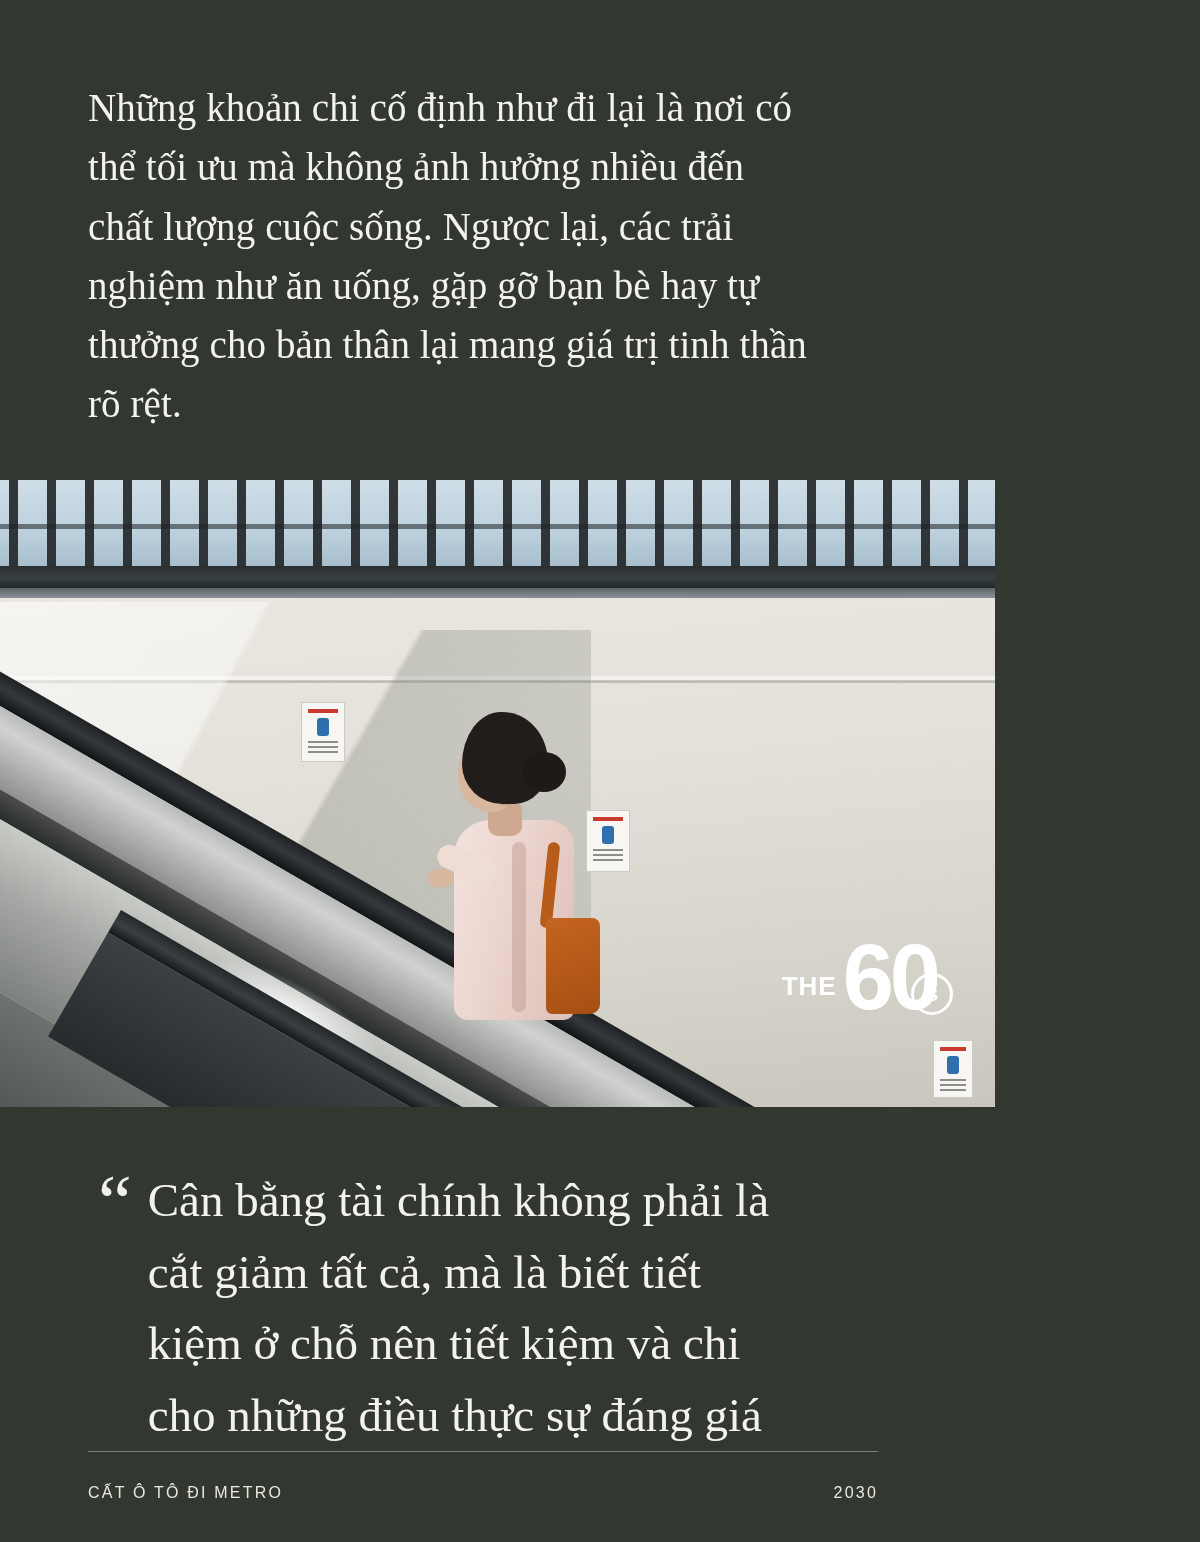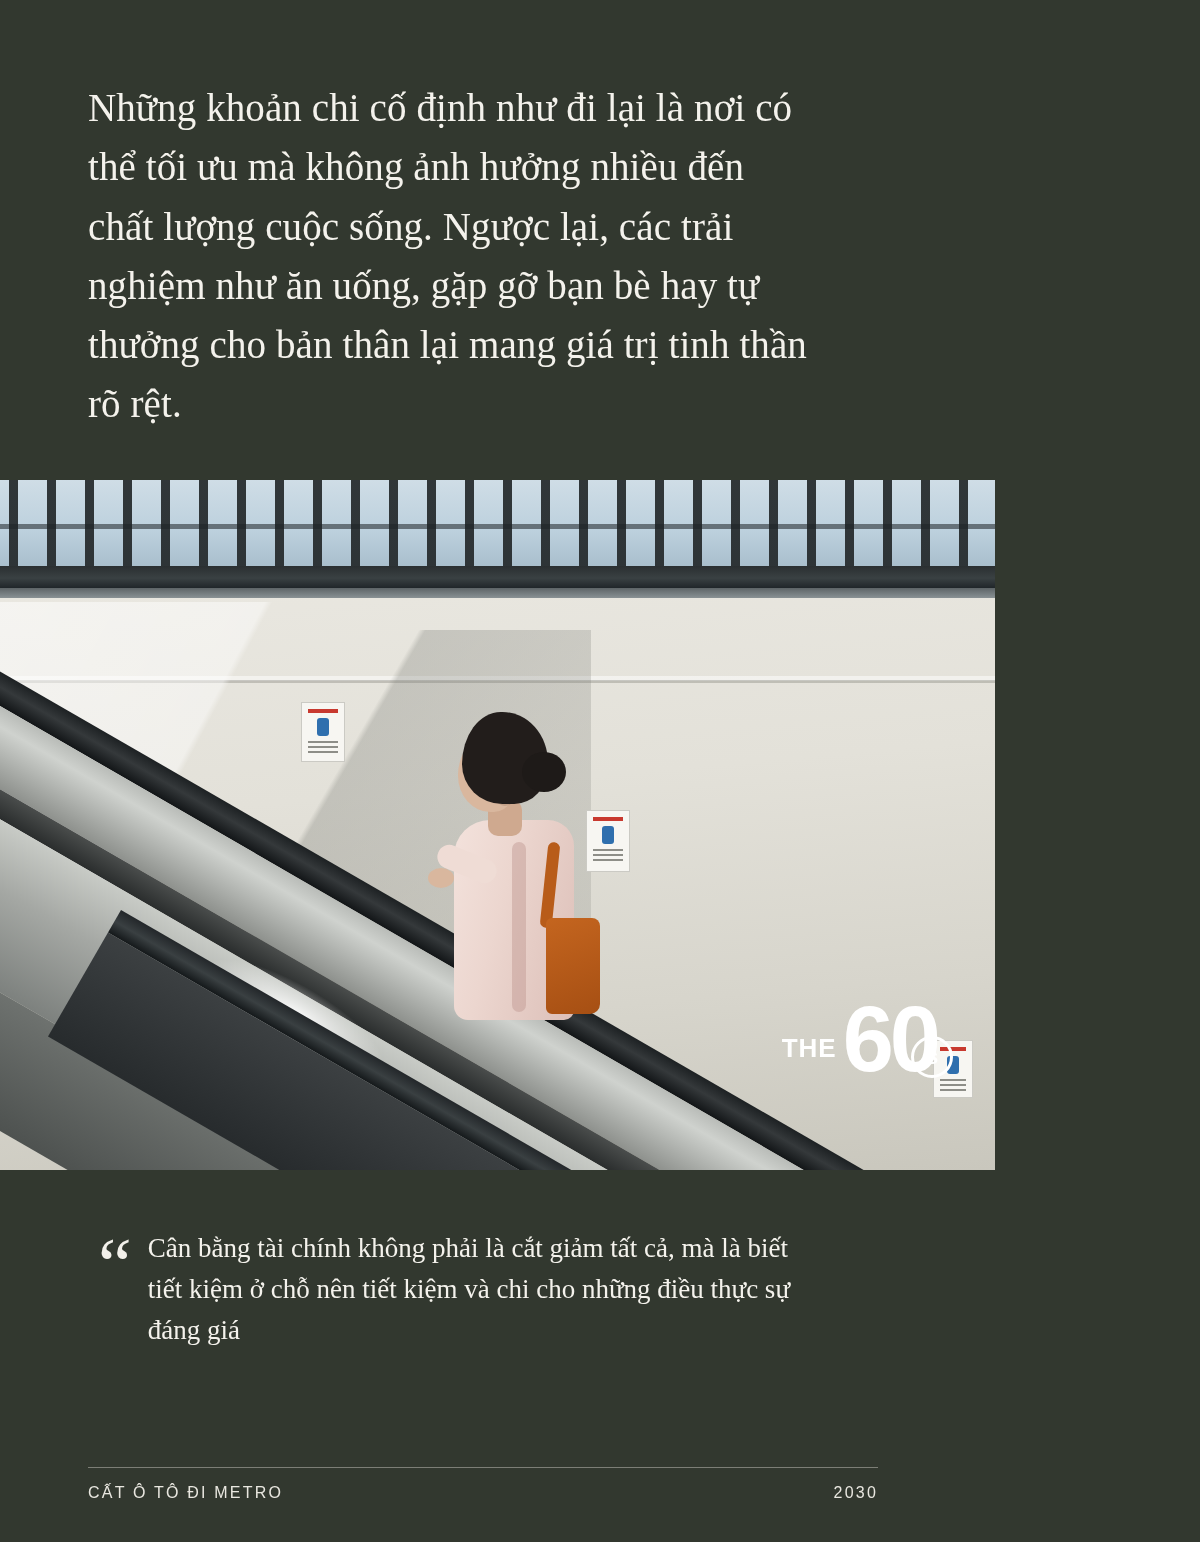--- a/index.html
+++ b/index.html
@@ -352,31 +352,31 @@
   .quote-mark {
     font-family: "Liberation Serif", serif;
     font-size: 76px;
     line-height: 0.8;
     color: #f2f0ea;
     margin-right: 20px;
     margin-top: 6px;
     letter-spacing: -4px;
   }
   .quote-text {
-    font-size: 27px;
+    font-size: 47px;
     line-height: 1.52;
     color: #f4f2ec;
     font-family: Liberation Serif, serif;
   }
 
   
   .rule {
     margin-top: auto;
     border-top: 1px solid rgba(235,233,226,0.40);
-    padding-top: 16px;
+    padding-top: 32px;
     display: flex;
     justify-content: space-between;
     align-items: center;
   }
   .footer-left, .footer-right {
     font-family: "Liberation Sans", sans-serif;
     font-size: 16px;
     letter-spacing: 2.2px;
     color: #e9e7e0;
   }

